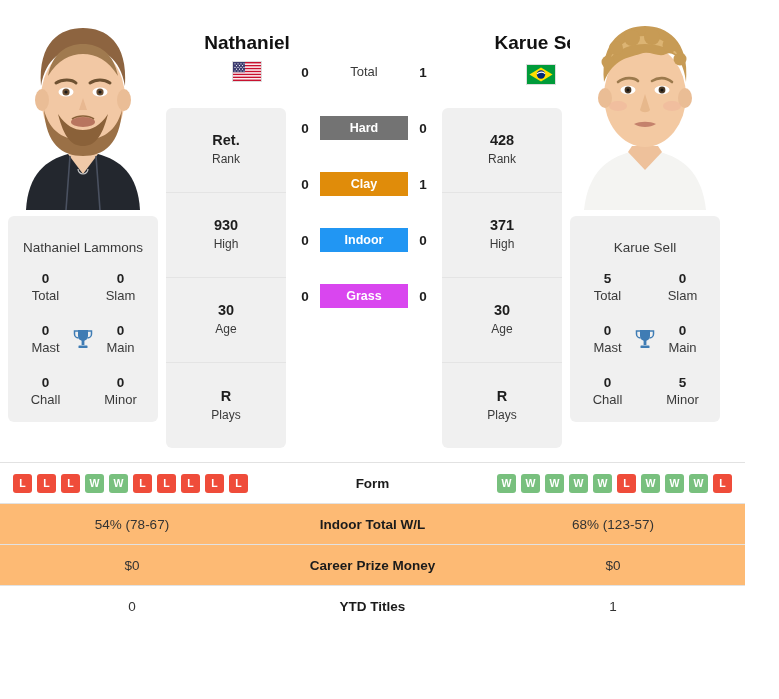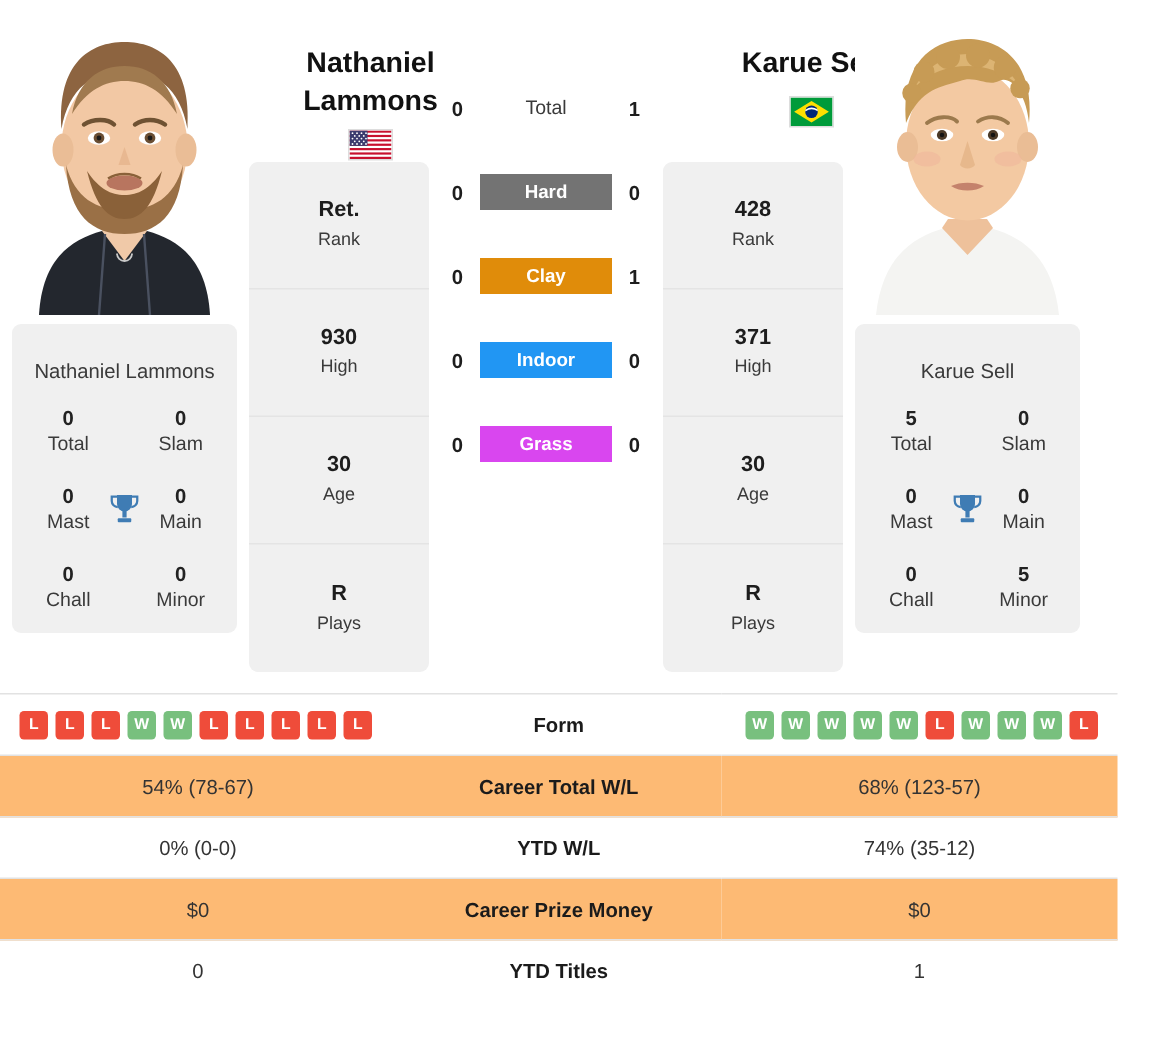--- a/index.html
+++ b/index.html
@@ -218,21 +218,20 @@
   .badge.w { background: #78c07e; }
   .badge.l { background: #ef4c3a; }
 </style>
 </head>
 <body>
 
 <div class="page">
 
   <div class="namehead" style="left:167px; top:30px;">
     <div class="nm">Nathaniel</div>
-    <div class="nm">Lammons</div>
     <span class="flag">
       <svg width="28" height="19" viewBox="0 0 28 19">
         <rect width="28" height="19" fill="#ffffff"></rect>
         <g fill="#c8102e">
           <rect y="0" width="28" height="1.46"></rect>
           <rect y="2.92" width="28" height="1.46"></rect>
           <rect y="5.84" width="28" height="1.46"></rect>
           <rect y="8.77" width="28" height="1.46"></rect>
           <rect y="11.69" width="28" height="1.46"></rect>
           <rect y="14.61" width="28" height="1.46"></rect>
@@ -517,27 +516,22 @@
               <div class="badge l">L</div>
               <div class="badge w">W</div>
               <div class="badge w">W</div>
               <div class="badge w">W</div>
               <div class="badge l">L</div>
             </div>
         </td>
       </tr>
       <tr class="alt">
         <td class="side">54% (78-67)</td>
-        <td class="mid">Career Total W/L</td>
+        <td class="mid">Indoor Total W/L</td>
         <td class="side">68% (123-57)</td>
-      </tr>
-      <tr>
-        <td class="side">0% (0-0)</td>
-        <td class="mid">YTD W/L</td>
-        <td class="side">74% (35-12)</td>
       </tr>
       <tr class="alt">
         <td class="side">$0</td>
         <td class="mid">Career Prize Money</td>
         <td class="side">$0</td>
       </tr>
       <tr>
         <td class="side">0</td>
         <td class="mid">YTD Titles</td>
         <td class="side">1</td>

